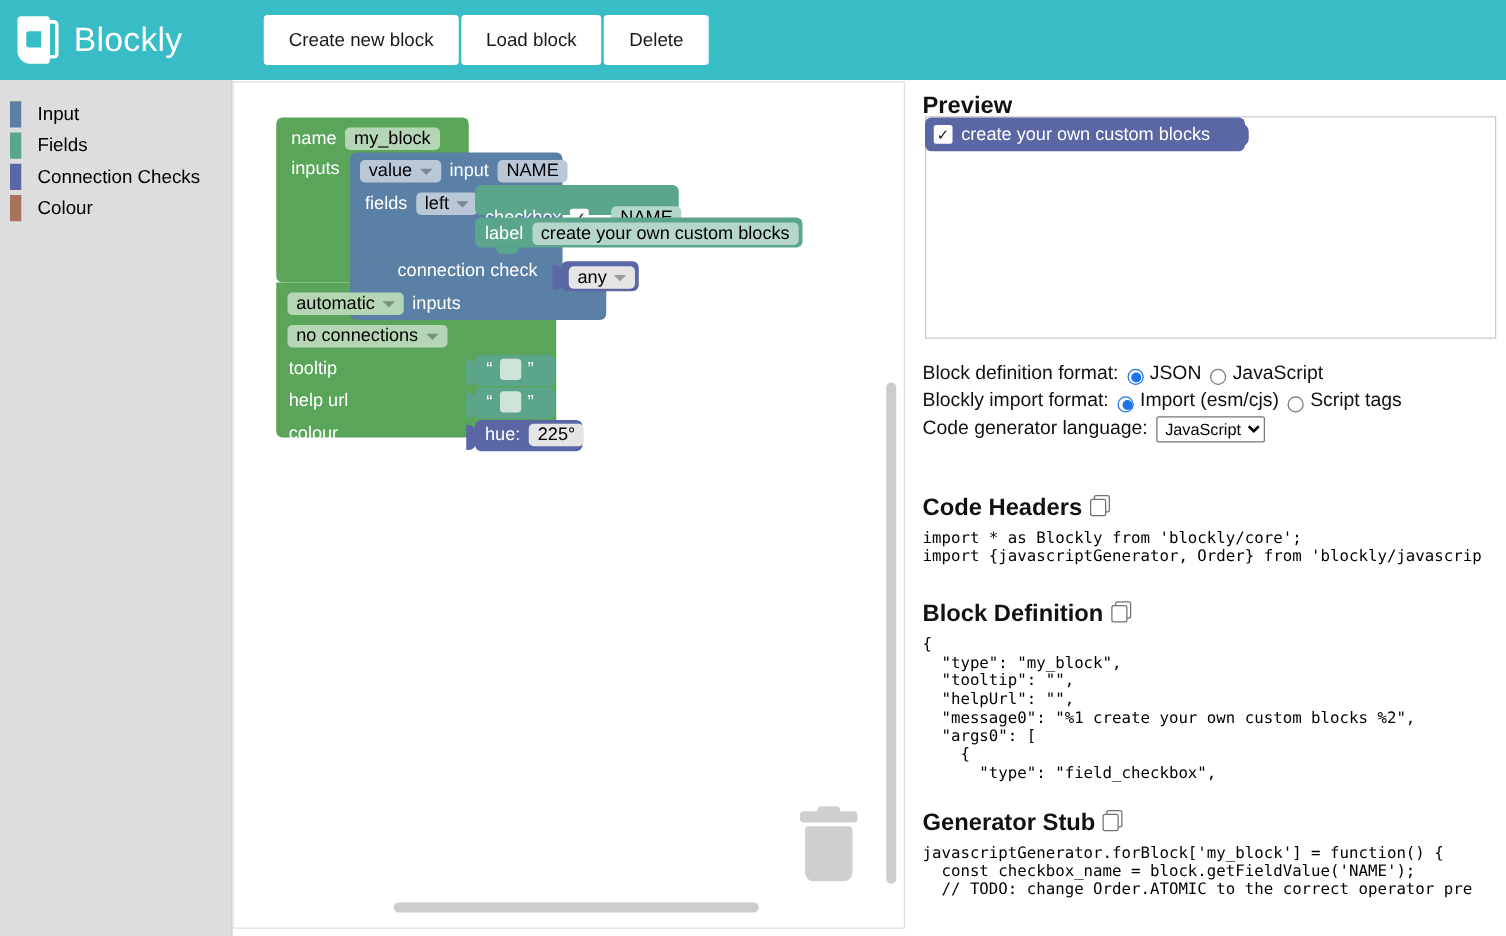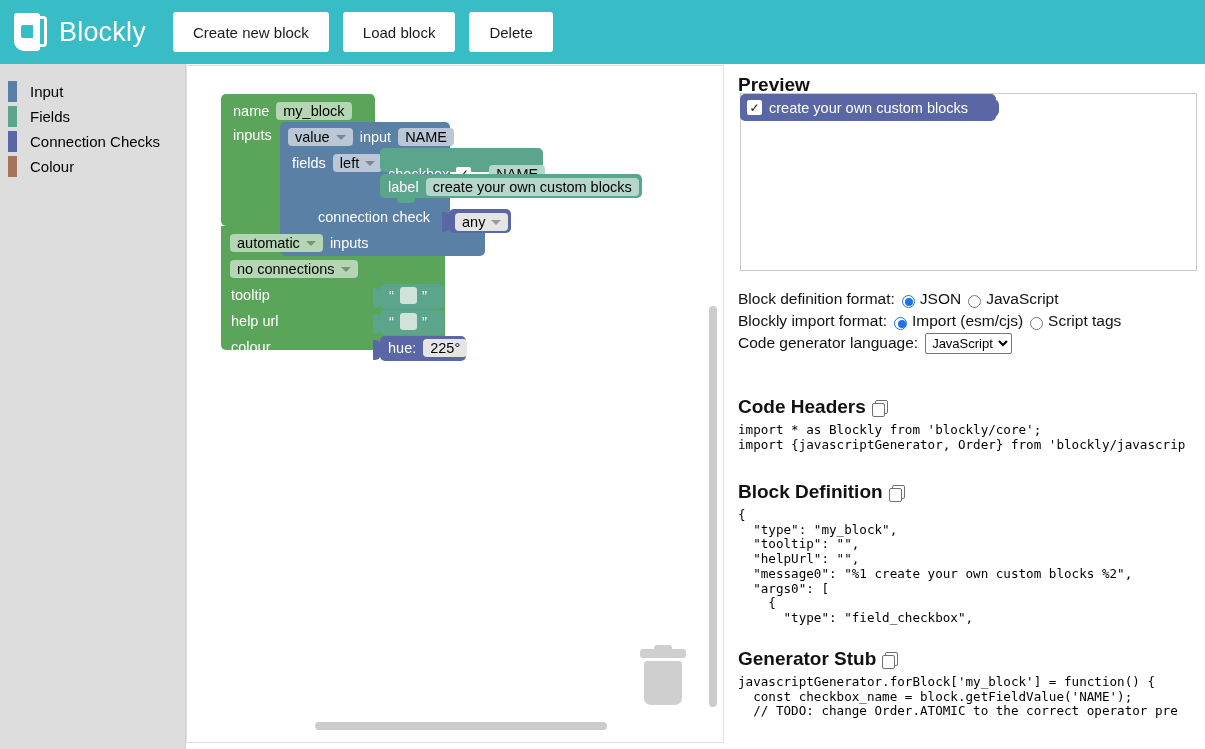--- a/index.html
+++ b/index.html
@@ -42,23 +42,23 @@
   #logo-text {
     color: #fff; font-size: 27px; margin-left: 11px;
     font-weight: 400; letter-spacing: 0.2px;
   }
   .hdr-btn {
     background: #fff; border: none;
     height: 40px; border-radius: 3px;
     font-family: "Liberation Sans", sans-serif;
     font-size: 15px; color: #1a1a1a;
     padding: 0 20px; cursor: pointer;
-    margin-left: 14px;
-  }
-  #btn-create { margin-left: 27px; }
+    margin-left: 2px;
+  }
+  #btn-create { margin-left: 65px; }
 
   
   #toolbox {
     position: absolute; left: 0; top: 64px;
     width: 186px; height: 685px;
     background: #ddd;
     border-right: 1px solid #cfcfcf;
     padding-top: 15px;
   }
   .tb-row {
@@ -156,21 +156,21 @@
 
   
   #panel {
     position: absolute; left: 724px; top: 64px;
     width: 481px; height: 685px;
     background: #fff;
     overflow: hidden;
   }
   .sec-h {
     font-size: 19px; font-weight: bold; color: #111;
-    margin: 0 0 3px 14px; display: flex; align-items: center; gap: 9px;
+    margin: 0 0 3px 14px; display: flex; align-items: flex-start; gap: 9px;
   }
   .copy-icon {
     display: inline-block; position: relative;
     width: 13px; height: 14px;
     border: 1.6px solid #707070; border-radius: 2px;
     cursor: pointer;
   }
   .copy-icon::before {
     content: ""; position: absolute; left: -4px; top: 2px;
     width: 11px; height: 12px;

